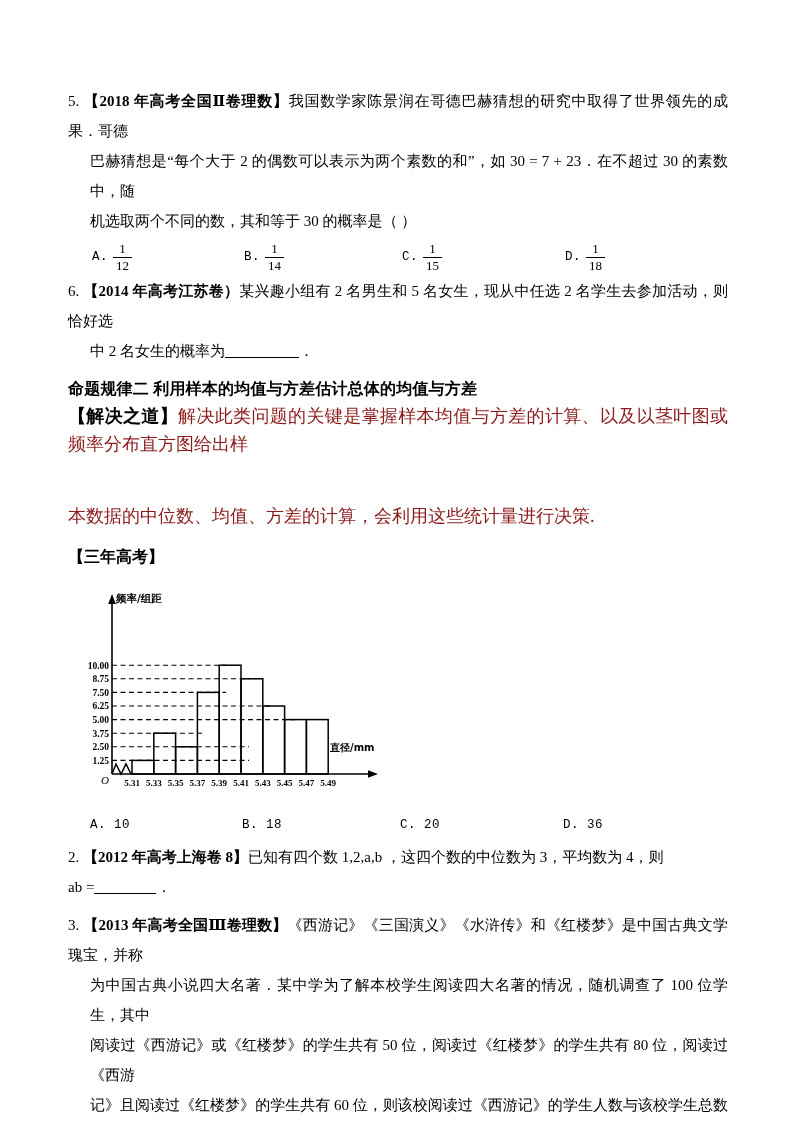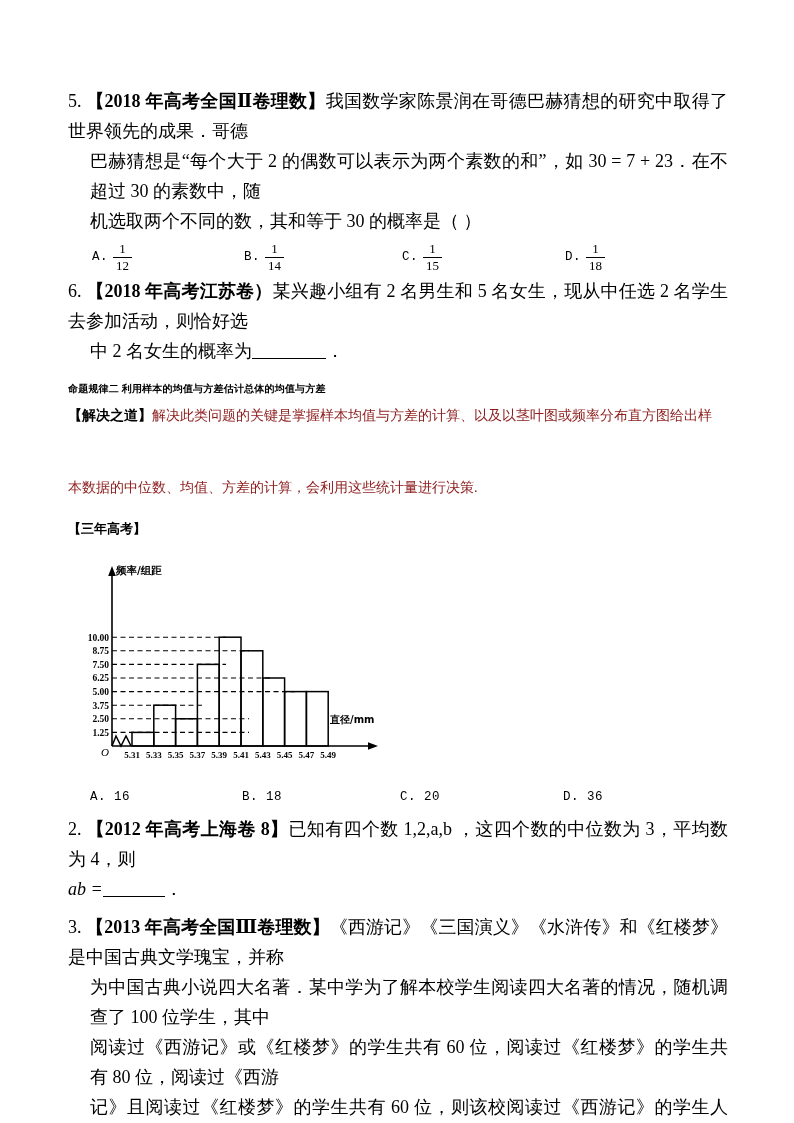--- a/index.html
+++ b/index.html
@@ -24,34 +24,34 @@
   }
   .content {
     position: absolute;
     left: 68px;
     top: 86px;
     width: 660px;
   }
 
   
   .q-block {
-    font-size: 18px;
+    font-size: 15px;
     line-height: 30px;
     text-align: justify;
     margin-bottom: 0px;
   }
   .q-block .indent {
     display: block;
     text-indent: 0;
     padding-left: 22px;
   }
   .bracket-src {
     font-weight: 600;
   }
-  .mi { font-style: italic; }
+  .mi { }
 
   
   .opt-row {
     display: flex;
     align-items: flex-start;
     font-size: 13.2px;
     margin-top: 6px;
     margin-bottom: 4px;
     padding-left: 24px;
   }
@@ -84,38 +84,38 @@
   .opt-plain {
     display: flex;
     align-items: center;
     font-family: "Liberation Mono", monospace;
     font-size: 12.5px;
     letter-spacing: 0.5px;
   }
 
   
   .rule-head {
-    font-size: 10px;
+    font-size: 16px;
     font-weight: 700;
     line-height: 26px;
     margin-top: 10px;
     letter-spacing: 0.2px;
   }
   .solution-block {
-    font-size: 14px;
+    font-size: 18px;
     line-height: 28px;
     text-align: justify;
     color: #8b1a1a;
   }
   .solution-block .tag {
     color: #000000;
     font-weight: 700;
   }
   .three-year {
-    font-size: 13px;
+    font-size: 16px;
     font-weight: 700;
     line-height: 30px;
     margin-top: 12px;
     margin-bottom: 2px;
   }
 
   .blank {
     display: inline-block;
     border-bottom: 1.1px solid #000;
     width: 74px;
@@ -174,21 +174,21 @@
         <span class="opt-label">D.</span>
         <span class="frac">
           <span class="num">1</span>
           <span class="den">18</span>
         </span>
       </div>
     </div>
 
     <div class="q-block" style="margin-top:4px;">
       <span>6.</span>
-      <span class="bracket-src">【2018 年高考江苏卷）</span><span>某兴趣小组有 2 名男生和 5 名女生，现从中任选 2 名学生去参加活动，则恰好选</span>
+      <span class="bracket-src">【2014 年高考江苏卷）</span><span>某兴趣小组有 2 名男生和 5 名女生，现从中任选 2 名学生去参加活动，则恰好选</span>
       <span class="indent">
         <span>中 2 名女生的概率为</span><span class="blank"></span><span>．</span>
       </span>
     </div>
 
     <div class="rule-head">命题规律二  利用样本的均值与方差估计总体的均值与方差</div>
 
     <div class="solution-block">
       <span class="tag">【解决之道】</span><span>解决此类问题的关键是掌握样本均值与方差的计算、以及以茎叶图或频率分布直方图给出样</span>
       <span style="display:block;margin-top:44px;">本数据的中位数、均值、方差的计算，会利用这些统计量进行决策.</span>
@@ -258,21 +258,21 @@
           <text x="180.8" y="198">5.43</text>
           <text x="202.6" y="198">5.45</text>
           <text x="224.4" y="198">5.47</text>
           <text x="246.2" y="198">5.49</text>
         </g>
       </svg>
     </div>
 
     <div class="opt-row" style="margin-top:18px;padding-left:22px;">
       <div class="opt-plain" style="width:152px;">
-        <span>A.</span>&nbsp;<span>16</span>
+        <span>A.</span>&nbsp;<span>10</span>
       </div>
       <div class="opt-plain" style="width:158px;">
         <span>B.</span>&nbsp;<span>18</span>
       </div>
       <div class="opt-plain" style="width:163px;">
         <span>C.</span>&nbsp;<span>20</span>
       </div>
       <div class="opt-plain">
         <span>D.</span>&nbsp;<span>36</span>
       </div>
@@ -283,18 +283,18 @@
       <span class="bracket-src">【2012 年高考上海卷 8】</span><span>已知有四个数 1,2,a,b ，这四个数的中位数为 3，平均数为 4，则</span>
       <span style="display:block;">
         <span class="mi">ab =</span><span class="blank short"></span><span>．</span>
       </span>
     </div>
 
     <div class="q-block" style="margin-top:8px;">
       <span>3.</span>
       <span class="bracket-src">【2013 年高考全国Ⅲ卷理数】</span><span>《西游记》《三国演义》《水浒传》和《红楼梦》是中国古典文学瑰宝，并称</span>
       <span class="indent">为中国古典小说四大名著．某中学为了解本校学生阅读四大名著的情况，随机调查了 100 位学生，其中</span>
-      <span class="indent">阅读过《西游记》或《红楼梦》的学生共有 60 位，阅读过《红楼梦》的学生共有 80 位，阅读过《西游</span>
+      <span class="indent">阅读过《西游记》或《红楼梦》的学生共有 50 位，阅读过《红楼梦》的学生共有 80 位，阅读过《西游</span>
       <span class="indent">记》且阅读过《红楼梦》的学生共有 60 位，则该校阅读过《西游记》的学生人数与该校学生总数比值</span>
     </div>
 
   </div>
 </div>
 
 </body></html>

